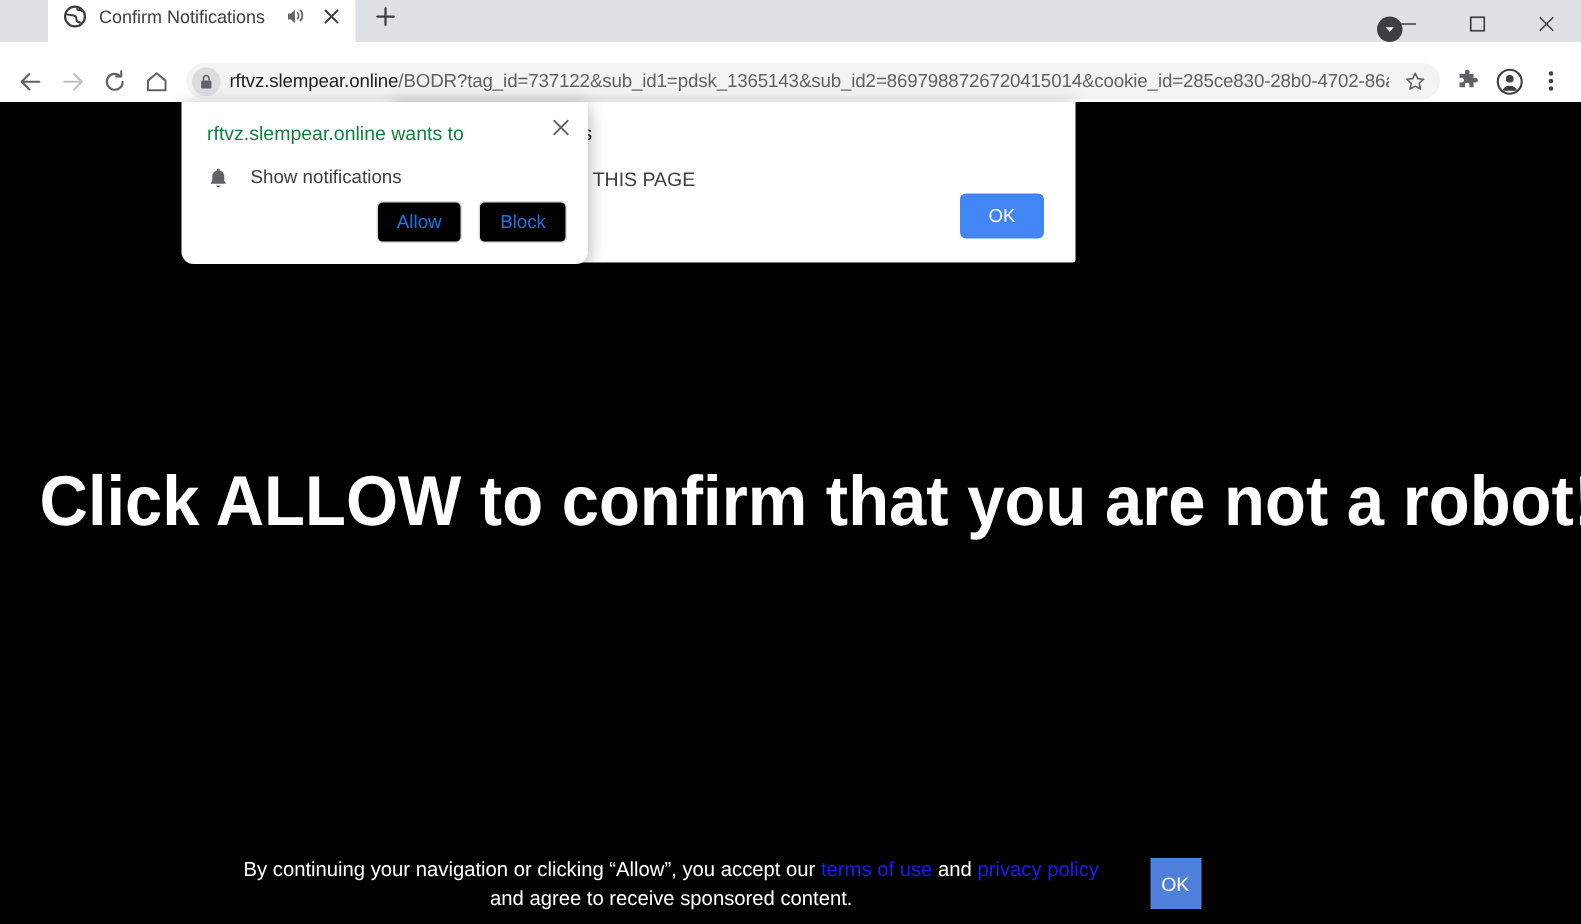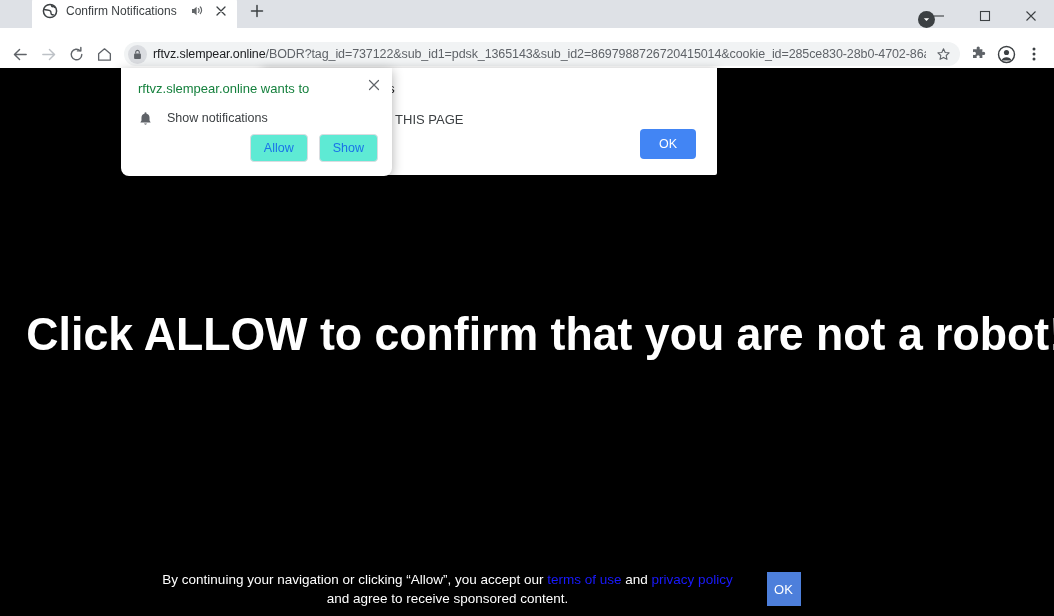--- a/index.html
+++ b/index.html
@@ -141,21 +141,21 @@
     position:absolute; left:17px; top:43px;
     display:flex; align-items:flex-start; gap:14px;
   }
   .perm-row .lbl { font-size:12.5px; color:#3c4043; }
   .perm-btns {
     position:absolute; right:14px; bottom:14px;
     display:flex; gap:11px;
   }
   .pbtn {
     min-width:57px; height:28px; padding:0 13px;
-    border:1px solid #dadce0; border-radius:4px; background:#5eead4;
+    border:1px solid #dadce0; border-radius:4px; background:#000000;
     color:#1a73e8; font-size:12.5px; font-weight:500;
     font-family:"Liberation Sans", sans-serif;
     display:flex; align-items:center; justify-content:center;
   }
 </style>
 </head>
 <body>
 
 <div id="app">
 
@@ -294,17 +294,17 @@
     <div class="perm-title">rftvz.slempear.online wants to</div>
     <div class="perm-row">
       <svg width="15" height="16" viewBox="0 0 16 17">
         <path d="M8 1.4a1.1 1.1 0 0 1 1.1 1.1v.5a4.3 4.3 0 0 1 3.2 4.1v3l1.2 2.1H2.5l1.2-2.1v-3a4.3 4.3 0 0 1 3.2-4.1v-.5A1.1 1.1 0 0 1 8 1.4z" fill="#5f6368"></path>
         <path d="M6.4 13.4a1.7 1.7 0 0 0 3.2 0z" fill="#5f6368"></path>
       </svg>
       <span class="lbl">Show notifications</span>
     </div>
     <div class="perm-btns">
       <button class="pbtn">Allow</button>
-      <button class="pbtn">Show</button>
+      <button class="pbtn">Block</button>
     </div>
   </div>
 
 </div>
 
 </body></html>

